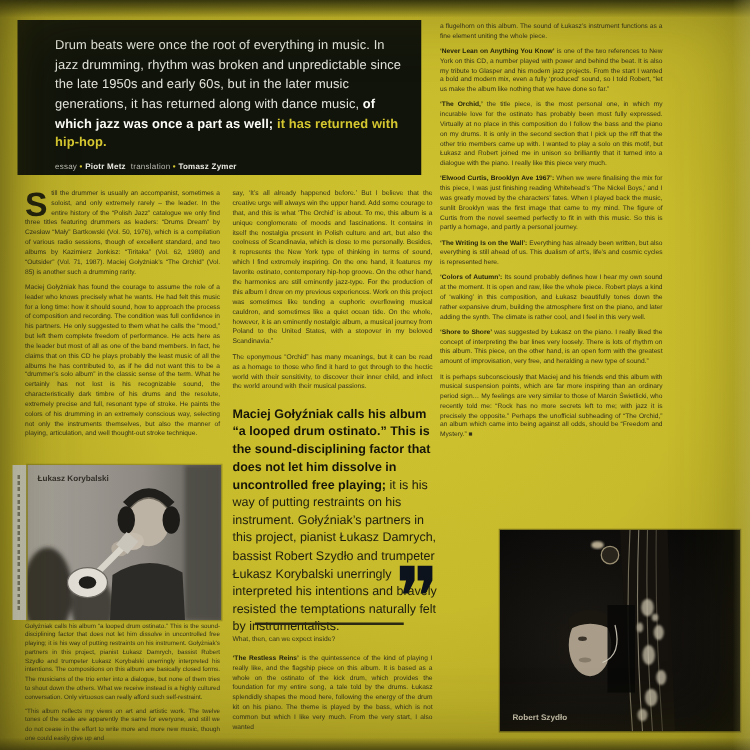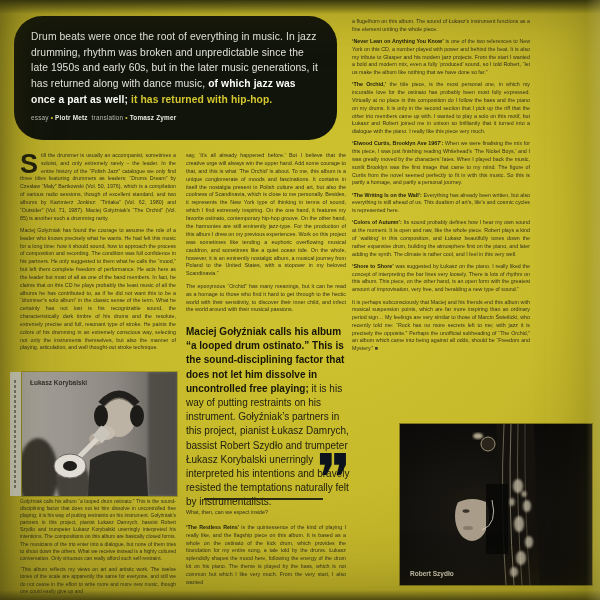--- a/index.html
+++ b/index.html
@@ -11,21 +11,21 @@
   .edge-top{position:absolute;top:0;left:0;right:0;height:14px;
     background:linear-gradient(to bottom, rgba(40,42,14,.92), rgba(40,42,14,0));}
   .edge-bottom{position:absolute;bottom:0;left:0;right:0;height:10px;
     background:linear-gradient(to top, rgba(52,50,14,.75), rgba(52,50,14,0));}
   .edge-right{position:absolute;top:0;bottom:0;right:0;width:14px;
     background:linear-gradient(to left, rgba(255,248,150,.30), rgba(255,248,150,0));}
   .vignette{position:absolute;inset:0;pointer-events:none;
     box-shadow:inset 0 0 60px rgba(70,64,12,.45), inset 22px 0 30px -22px rgba(50,48,12,.55);}
   
   .intro-panel{position:absolute;left:14px;top:16px;width:323px;height:124px;
-    background:#11140b;box-sizing:border-box;padding:13px 16px 0 17px;border-radius:28px;}
+    background:#11140b;box-sizing:border-box;padding:13px 16px 0 30px;}
   .intro-text{color:#e4e5dd;font-size:10.3px;line-height:1.52;letter-spacing:.1px;}
   .b-white{font-weight:bold;color:#fdfdf8;}
   .b-yellow{font-weight:bold;color:#d5c730;}
   .intro-credit{margin-top:7px;font-size:6.4px;color:#b9bab0;letter-spacing:.2px;}
   .intro-credit .nm{font-weight:bold;color:#e9eae2;}
   .intro-credit .sep{color:#d5c730;font-weight:bold;}
   
   .col{position:absolute;color:#33311c;text-align:justify;}
   .col p{margin:0 0 4.5px;}
   .left-top{left:20px;top:152px;width:156px;font-size:5.3px;line-height:1.48;}

